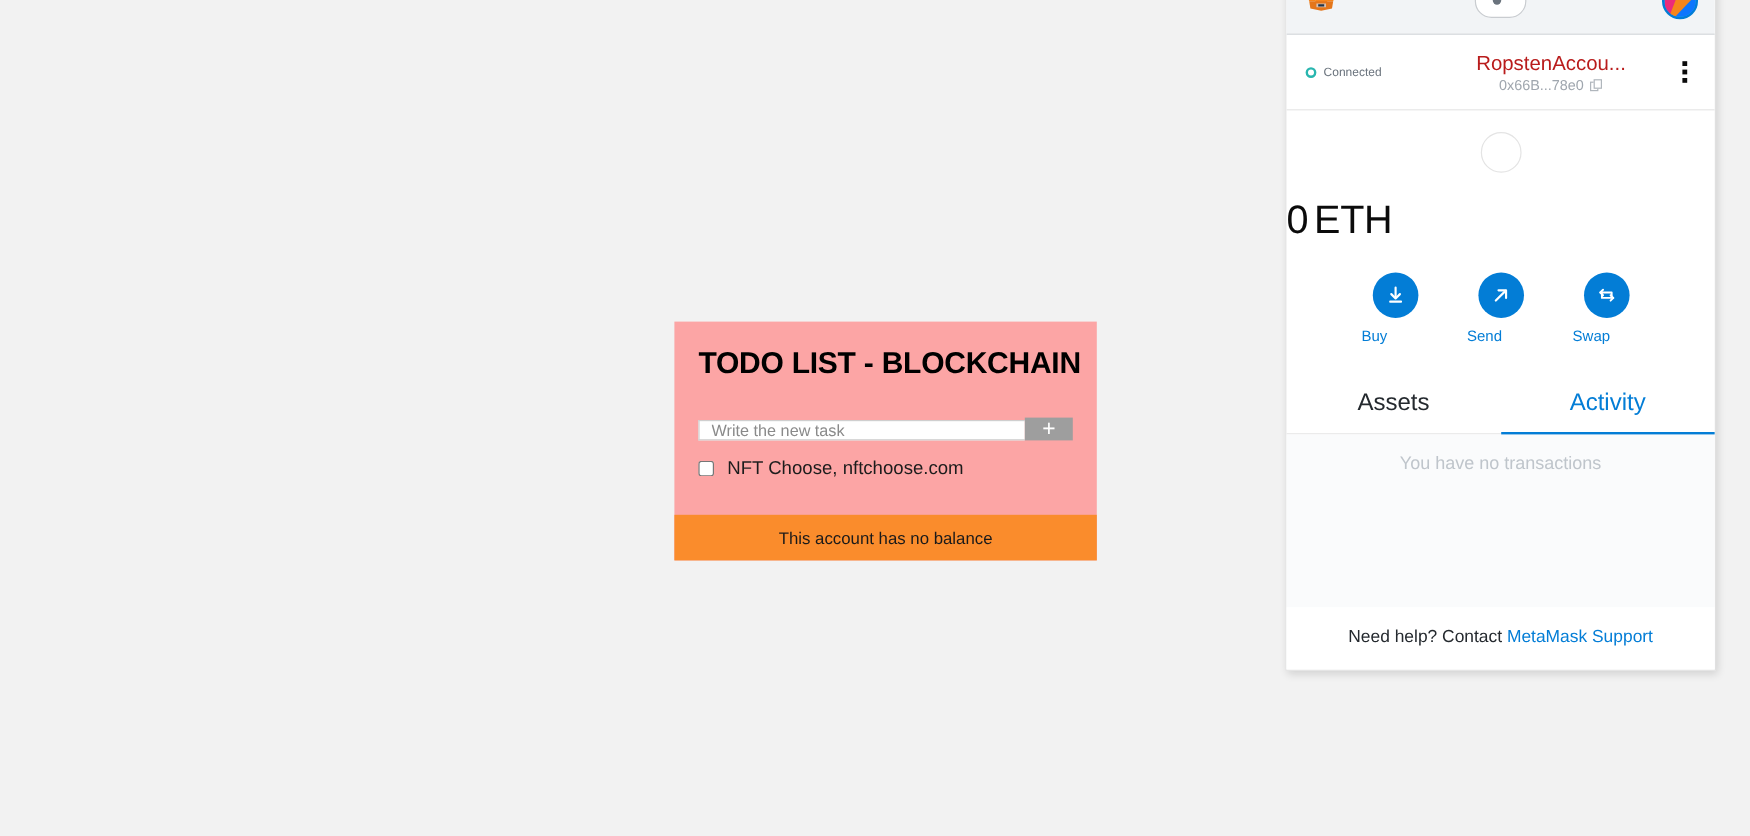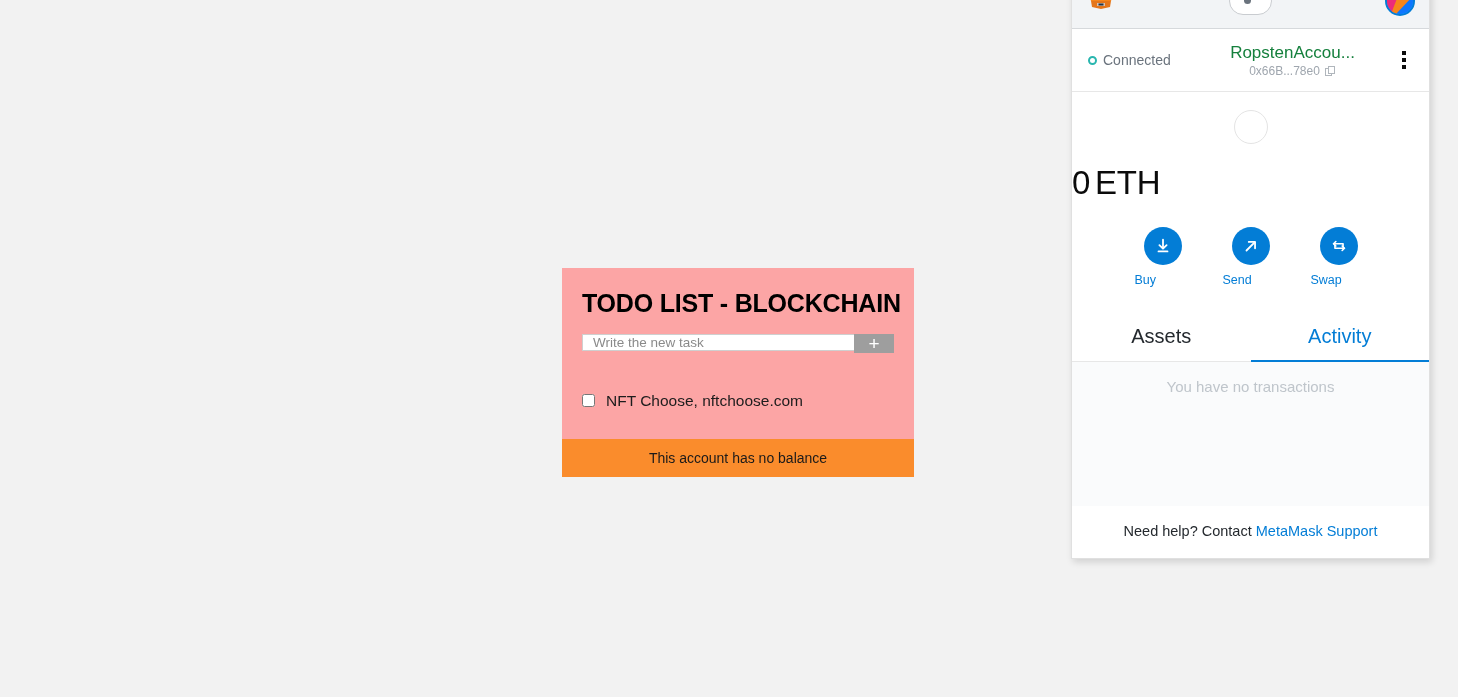--- a/index.html
+++ b/index.html
@@ -31,23 +31,23 @@
     font-size: 25px;
     font-weight: bold;
     color: #000000;
     letter-spacing: -0.2px;
     margin: 0 0 16px 0;
     line-height: 1.1;
     white-space: nowrap;
   }
   .todo-input-row {
     display: flex;
-    align-items: flex-start;
+    align-items: flex-end;
     height: 33px;
-    margin-bottom: 22px;
+    margin-bottom: 12px;
   }
   .todo-input {
     flex: 1;
     border: 1px solid #cfcfcf;
     border-right: none;
     font-size: 13.5px;
     font-family: "Liberation Sans", sans-serif;
     color: #3b3b3b;
     padding: 0 10px;
     outline: none;
@@ -177,42 +177,42 @@
     border-bottom: 1px solid #e7e7e7;
     padding: 0 14px 0 16px;
     box-sizing: border-box;
     position: relative;
     flex: 0 0 auto;
   }
   .mm-connected {
     display: flex;
     align-items: center;
     gap: 6px;
-    font-size: 14px;
+    font-size: 10px;
     color: #6a737d;
     width: 104px;
     flex: 0 0 auto;
   }
   .mm-conn-dot {
     width: 9px;
     height: 9px;
     border-radius: 50%;
     border: 2px solid #29b6af;
     background: #ffffff;
     box-sizing: border-box;
     flex: 0 0 auto;
   }
   .mm-account-center {
     flex: 1;
     text-align: center;
     overflow: hidden;
   }
   .mm-account-name {
     font-size: 17px;
-    color: #15803d;
+    color: #b91c1c;
     line-height: 1.25;
     white-space: nowrap;
     overflow: hidden;
     text-overflow: ellipsis;
   }
   .mm-address-line {
     display: flex;
     align-items: center;
     justify-content: center;
     gap: 5px;

